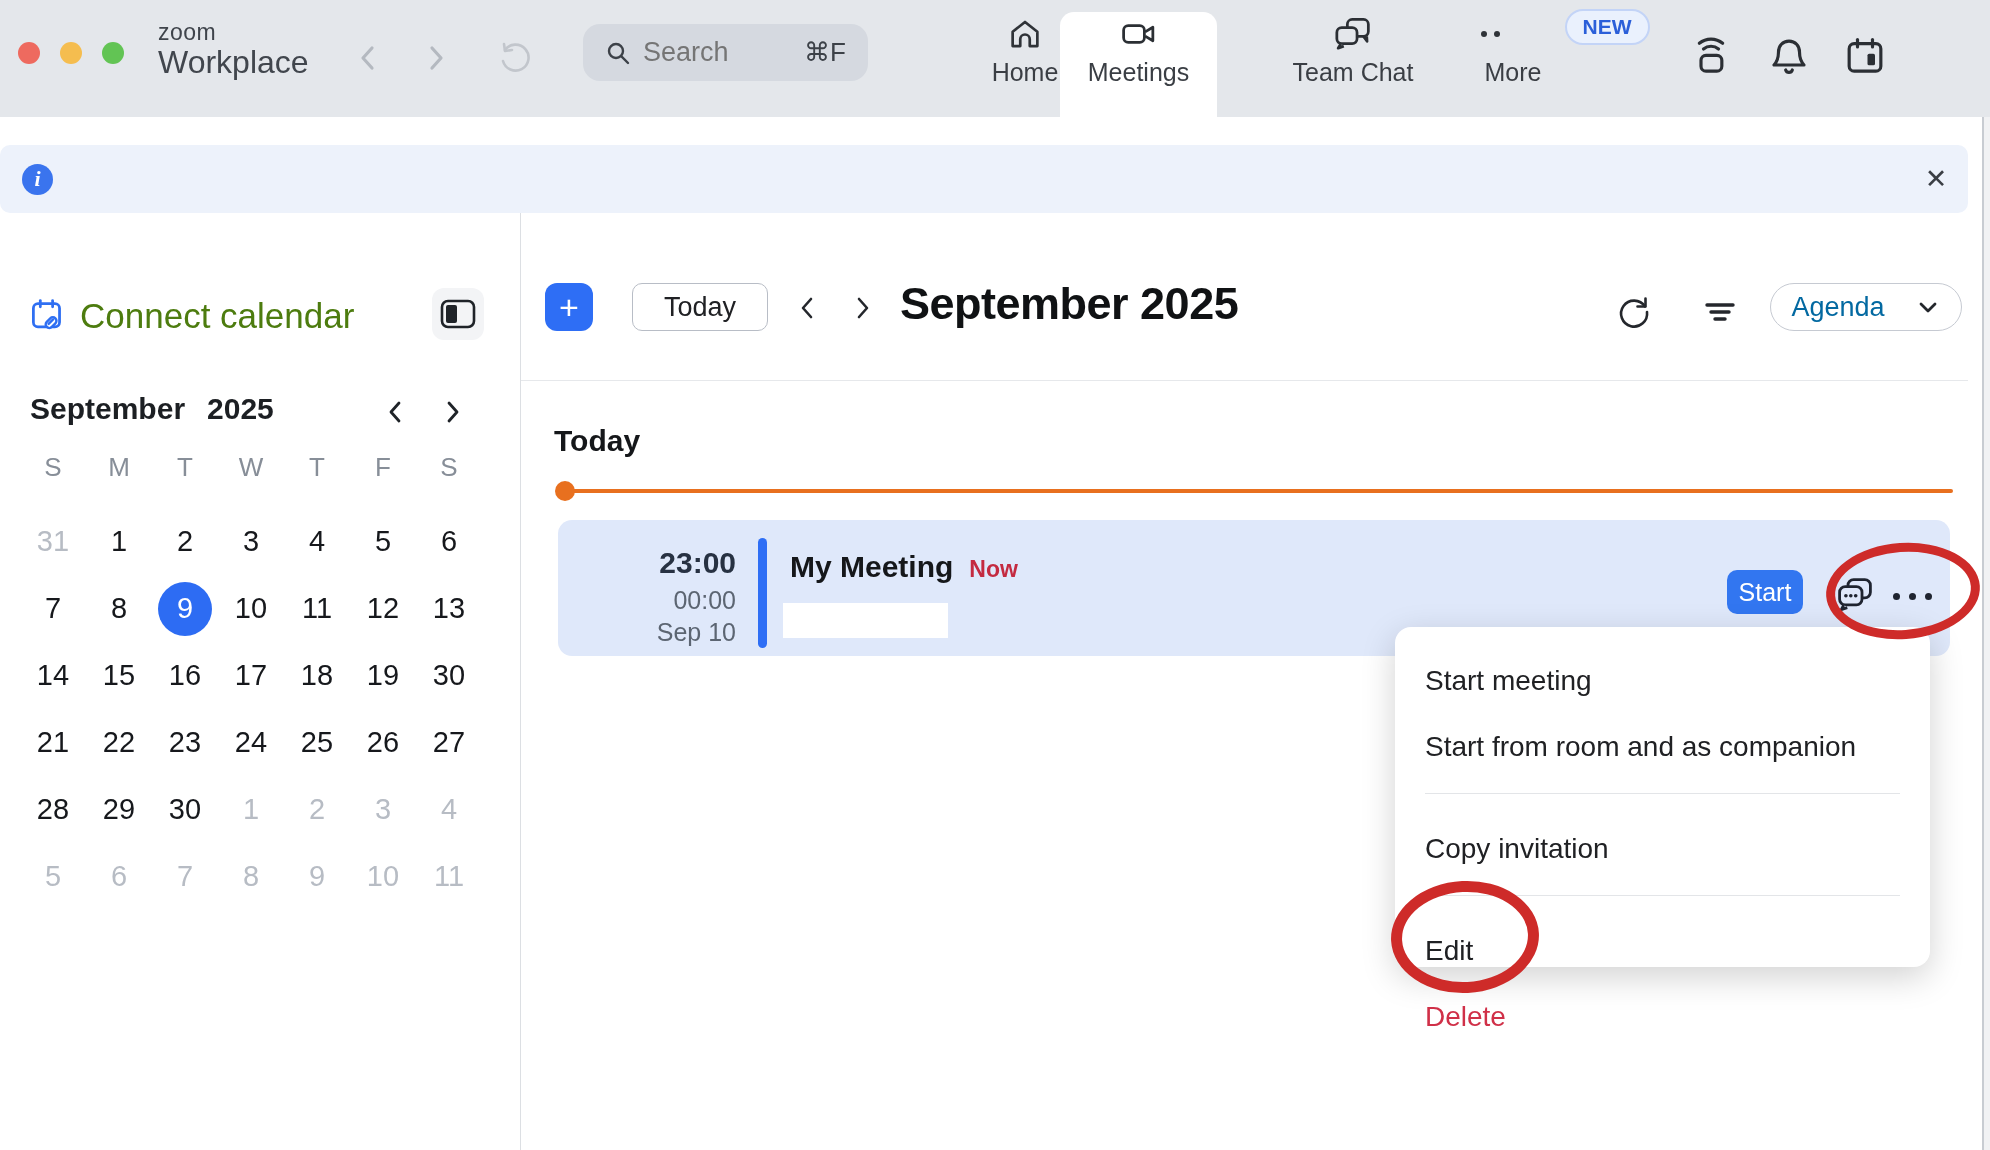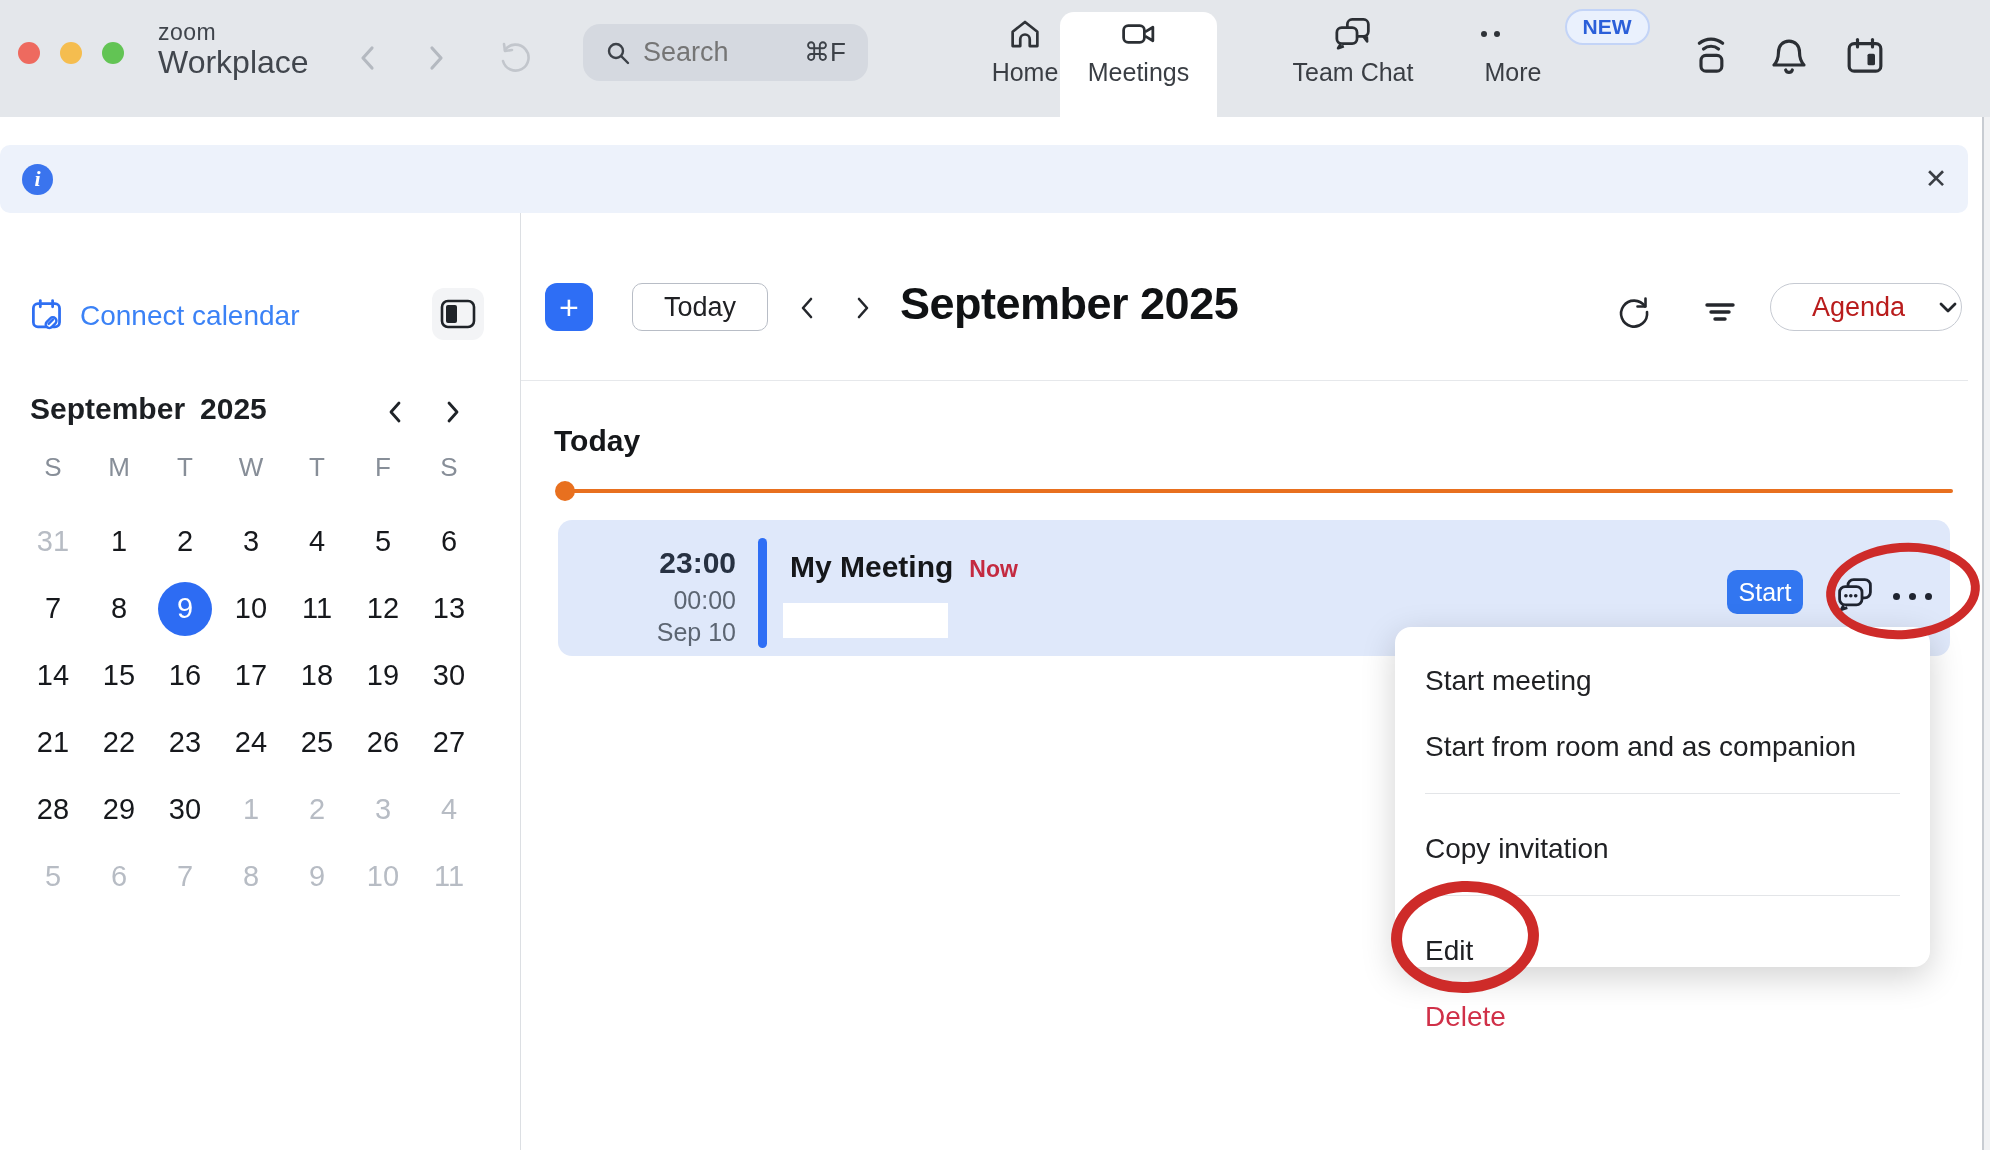--- a/index.html
+++ b/index.html
@@ -45,42 +45,42 @@
   
   .banner { position:absolute; left:0; top:145px; width:1968px; height:68px; background:#edf2fb; border-radius:10px; display:flex; align-items:center; padding:0 22px; }
   .info-icon { width:31px; height:31px; border-radius:50%; background:#3a74ee; color:#fff; font-family:"Liberation Serif",serif; font-style:italic; font-weight:bold; font-size:22px; display:flex; align-items:center; justify-content:center; flex:0 0 auto; }
   .banner-text { font-size:27px; color:#21242a; margin-left:16px; }
   .banner-link { color:#3a74ee; text-decoration:none; cursor:pointer; }
   .banner-close { position:absolute; right:12px; top:14px; width:40px; height:40px; background:none; border:none; font-size:27px; color:#3b3f45; }
 
   
   .v-divider { position:absolute; left:520px; top:213px; bottom:0; width:1px; background:#dcdfe3; }
   .connect-cal { position:absolute; left:28px; top:296px; display:flex; align-items:center; gap:12px; background:none; border:none; cursor:pointer; color:#2f6ff2; }
-  .connect-cal .lbl { font-size:28px; color:#3b82f6; }
+  .connect-cal .lbl { font-size:35px; color:#4d7c0f; }
   .panel-toggle { position:absolute; left:432px; top:288px; width:52px; height:52px; border-radius:12px; background:#f3f4f6; border:none; display:flex; align-items:center; justify-content:center; }
   .mini-head { position:absolute; left:30px; top:392px; font-size:30px; font-weight:600; color:#1c1f23; }
-  .mini-head .yr { margin-left:15px; }
+  .mini-head .yr { margin-left:22px; }
   .mini-nav { position:absolute; top:394px; width:40px; height:36px; background:none; border:none; color:#1f2328; }
   .mini-prev { left:380px; } .mini-next { left:438px; }
   .dow-row { position:absolute; left:20px; top:452px; display:grid; grid-template-columns:repeat(7,66px); }
   .dow { text-align:center; font-size:26px; color:#878e98; }
   .cal-grid { position:absolute; left:20px; top:508px; display:grid; grid-template-columns:repeat(7,66px); grid-auto-rows:67px; }
   .cal-cell { display:flex; align-items:center; justify-content:center; font-size:29px; color:#16181c; cursor:pointer; }
   .cal-cell.muted { color:#b7bcc4; }
   .sel-circle { width:54px; height:54px; border-radius:50%; background:#2d6cf3; color:#fff; display:flex; align-items:center; justify-content:center; font-size:29px; }
 
   
   .add-btn { position:absolute; left:545px; top:283px; width:48px; height:48px; border-radius:12px; background:#2e6ef5; border:none; color:#fff; font-size:34px; line-height:44px; }
   .today-btn { position:absolute; left:632px; top:283px; width:136px; height:48px; border-radius:10px; background:#fff; border:1.5px solid #b8bdc6; font-size:27px; color:#202124; }
   .pg-arrow { position:absolute; top:288px; width:40px; height:40px; background:none; border:none; color:#24272c; }
   .pg-prev { left:790px; } .pg-next { left:846px; }
   .main-title { position:absolute; left:900px; top:278px; font-size:45px; font-weight:700; color:#101214; letter-spacing:-0.5px; }
   .icon-btn { position:absolute; top:290px; width:44px; height:44px; background:none; border:none; color:#24272c; }
   .refresh-btn { left:1614px; } .filter-btn { left:1700px; }
-  .agenda-btn { position:absolute; left:1770px; top:283px; width:192px; height:48px; border-radius:24px; background:#fff; border:1.5px solid #c6cad2; display:flex; align-items:center; justify-content:flex-end; gap:30px; font-size:27px; color:#b91c1c; }
+  .agenda-btn { position:absolute; left:1770px; top:283px; width:192px; height:48px; border-radius:24px; background:#fff; border:1.5px solid #c6cad2; display:flex; align-items:center; justify-content:center; gap:30px; font-size:27px; color:#0369a1; }
   .hdr-divider { position:absolute; left:521px; top:380px; width:1447px; height:1px; background:#e6e8eb; }
 
   
   .section-today { position:absolute; left:554px; top:424px; font-size:30px; font-weight:600; color:#15171a; }
   .now-line { position:absolute; left:563px; top:489px; width:1390px; height:4px; background:#e8701f; border-radius:2px; }
   .now-dot { position:absolute; left:555px; top:481px; width:20px; height:20px; border-radius:50%; background:#e8701f; }
 
   .meeting-card { position:absolute; left:558px; top:520px; width:1392px; height:136px; border-radius:14px; background:#dfe8fa; }
   .mt-start { position:absolute; left:0; top:26px; width:178px; text-align:right; font-size:30px; font-weight:bold; color:#273142; }
   .mt-end   { position:absolute; left:0; top:66px; width:178px; text-align:right; font-size:25px; color:#5c6572; }

